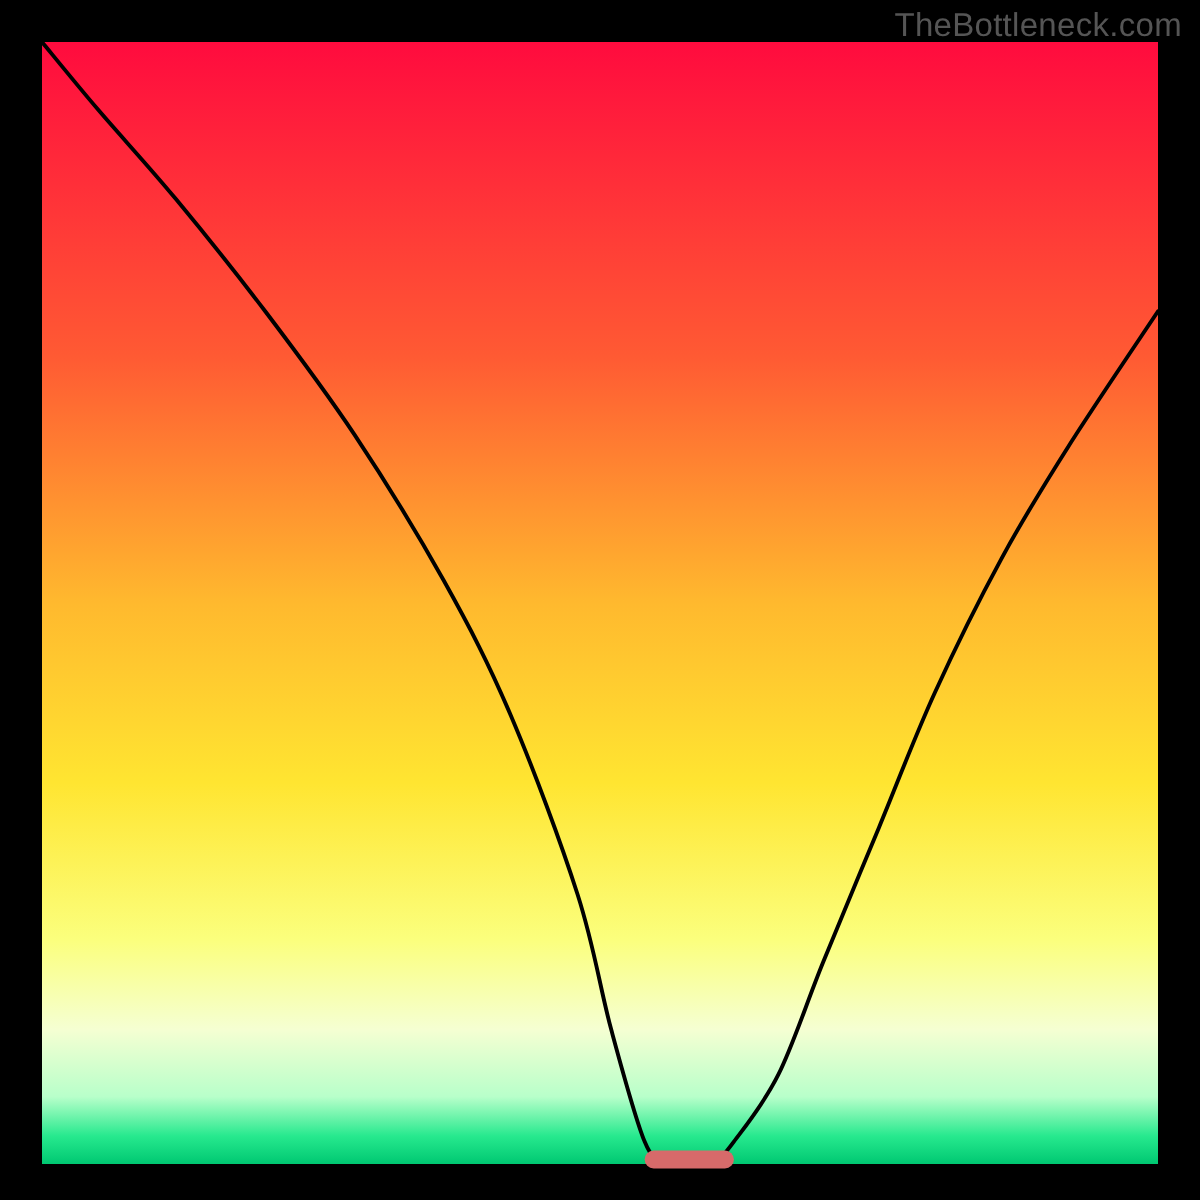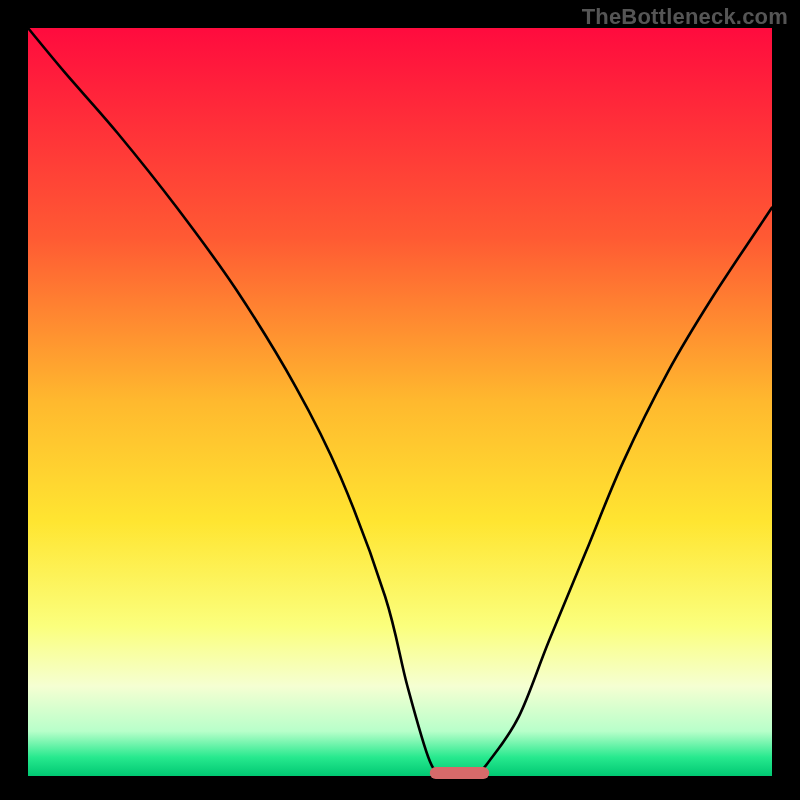--- a/index.html
+++ b/index.html
@@ -19,21 +19,21 @@
   }
   svg {
     display: block;
   }
   .watermark {
     position: absolute;
     top: 4px;
     right: 12px;
     color: #555;
     font-size: 22px;
-    font-weight: 700;
+    font-weight: 400;
     letter-spacing: 0.2px;
     user-select: none;
   }
 </style>
 </head>
 <body>
 
 <div class="frame">
   <div class="watermark">TheBottleneck.com</div>
   <svg id="svg" width="800" height="800" viewBox="0 0 800 800">

